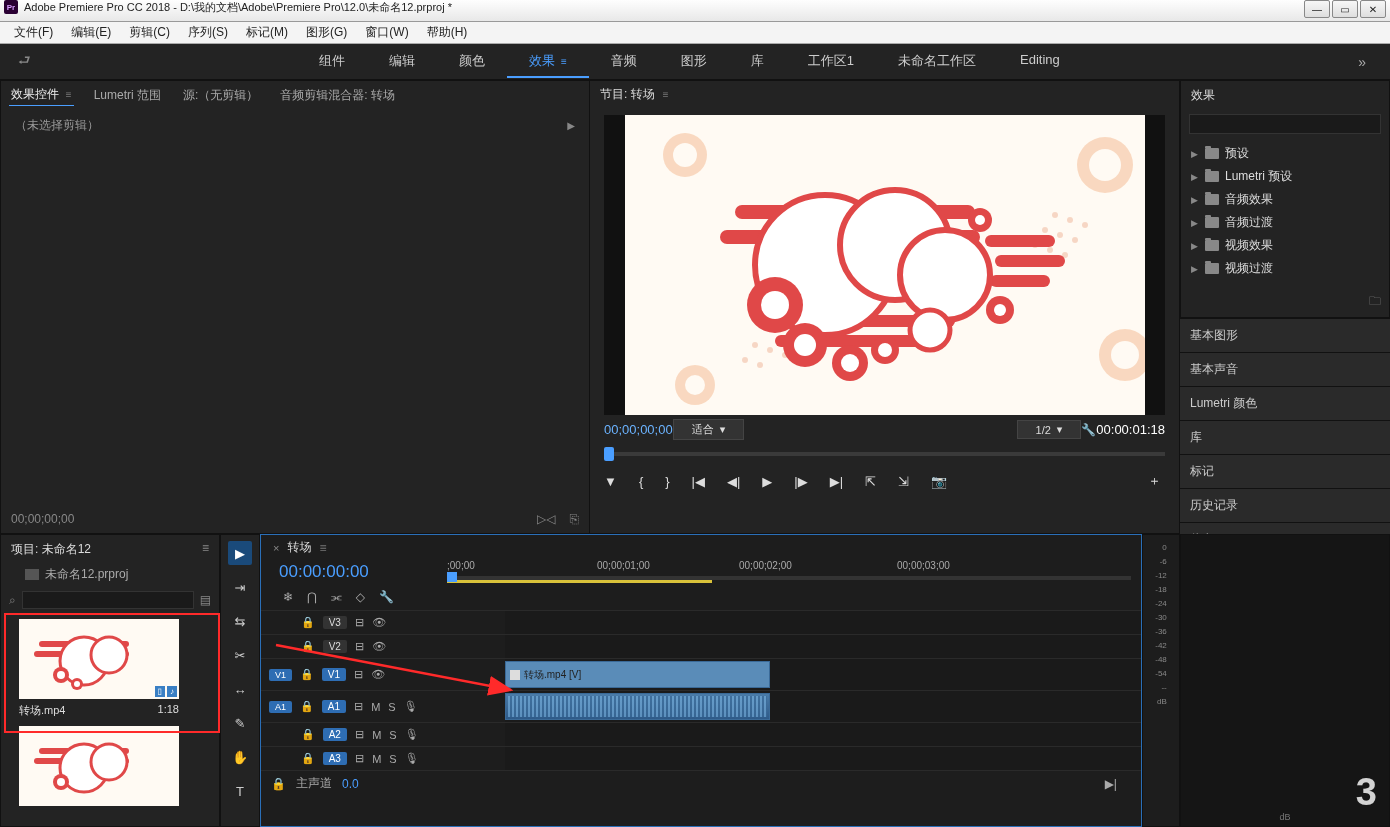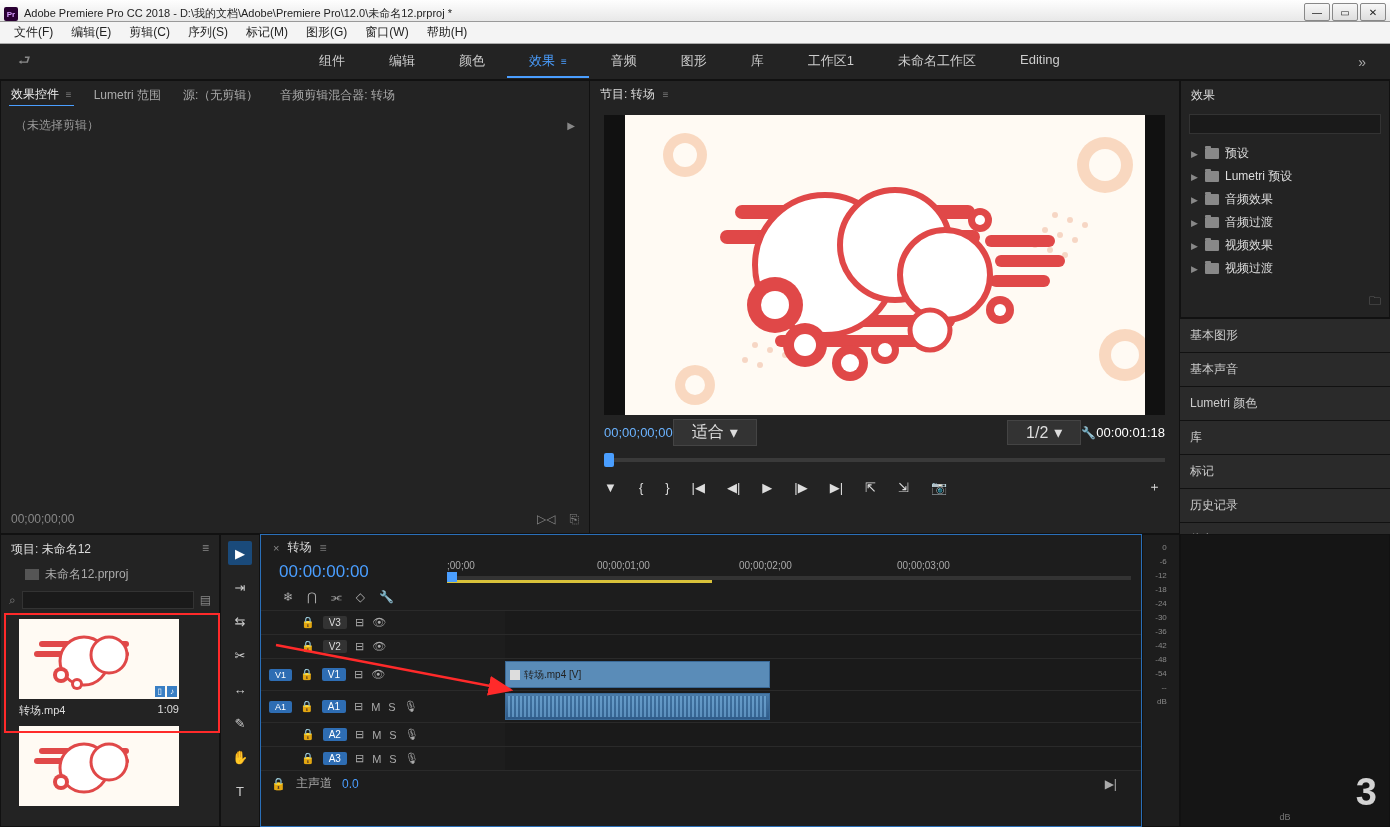--- a/index.html
+++ b/index.html
@@ -1,17 +1,17 @@
 <!DOCTYPE html>
 <html><head>
 <meta charset="utf-8">
 <style>
 * { margin:0; padding:0; box-sizing:border-box; font-family:"Microsoft YaHei",Arial,sans-serif; }
 body { background:#1a1a1a; color:#ccc; font-size:12px; width:1390px; height:827px; overflow:hidden; position:relative; }
-.titlebar { height:22px; background:linear-gradient(#fefefe,#e8e8e8); display:flex; align-items:flex-end; padding:0 4px; color:#222; font-size:11px; border-bottom:1px solid #999;}
+.titlebar { height:22px; background:linear-gradient(#fefefe,#e8e8e8); display:flex; align-items:flex-start; padding:0 4px; color:#222; font-size:11px; border-bottom:1px solid #999;}
 .titlebar .pr-icon { width:14px; height:14px; background:#2a0033; color:#d89cff; font-size:8px; font-weight:bold; display:flex; align-items:center; justify-content:center; margin-right:6px; border-radius:2px;}
 .titlebar .spacer { flex:1; }
 .winbtn { width:26px; height:18px; background:linear-gradient(#f7f7f7,#dedede); border:1px solid #888; border-radius:2px; margin-left:2px; display:flex; align-items:center; justify-content:center; font-size:10px; cursor:pointer;}
 .menubar { height:22px; background:#f4f4f4; display:flex; align-items:center; padding:0 6px; color:#222; border-bottom:1px solid #aaa; gap:2px;}
 .menubar span { padding:2px 8px; cursor:pointer; }
 .workspace-bar { height:36px; background:#232323; display:flex; align-items:center; padding:0 8px; border-bottom:1px solid #111;}
 .workspace-bar .ws-left { display:flex; align-items:center; gap:6px; margin-left:4px;}
 .ws-back { color:#888; font-size:14px; cursor:pointer; padding:0 6px;}
 .workspace-bar .ws-tabs { display:flex; flex:1; justify-content:center; gap:0;}
 .ws-tab { padding:6px 22px; color:#ccc; cursor:pointer; font-size:13px;}
@@ -35,21 +35,21 @@
 .program { width:590px; height:454px; border-left:none;}
 .program .phead { height:26px; display:flex; align-items:center; padding:0 10px; gap:8px; font-size:12px; color:#ddd;}
 .program .phead .ham { color:#777; font-size:10px;}
 .program .viewer { flex:1; display:flex; flex-direction:column; padding:8px 14px 0 14px;}
 .program .screen { background:#111; width:100%; height:300px; display:flex; align-items:center; justify-content:center; position:relative;}
 .cloud-art { width:520px; height:300px; background:#fffbf6; position:relative; overflow:hidden;}
 .program .controls-row { display:flex; align-items:center; justify-content:space-between; margin-top:4px; color:#4a9eff;}
 .tc { font-size:13px;}
 .tc-left { color:#6bb3ff; }
 .tc-right { color:#fff; }
-.fit-dd, .zoom-dd { background:#333; color:#ddd; padding:2px 18px; font-size:16px; border:1px solid #444; display:flex; align-items:center; gap:6px; cursor:pointer;}
+.fit-dd, .zoom-dd { background:#333; color:#ddd; padding:2px 18px; font-size:11px; border:1px solid #444; display:flex; align-items:center; gap:6px; cursor:pointer;}
 .wrench { color:#aaa; cursor:pointer;}
 .scrubber { height:22px; margin:4px 0; position:relative;}
 .scrubber .track { position:absolute; left:0; right:0; top:8px; height:4px; background:#3a3a3a;}
 .scrubber .thumb { position:absolute; left:0; top:3px; width:10px; height:14px; background:#4a9eff; border-radius:2px;}
 .transport { display:flex; align-items:center; justify-content:center; gap:22px; padding:2px 0 6px 0; color:#ddd;}
 .transport span { cursor:pointer; font-size:13px;}
 .transport .plus { margin-left:auto; margin-right:4px;}
 
 .right-col { width:210px; height:100%; display:flex; flex-direction:column;}
 .effects-panel { flex:0 0 auto; background:#232323; border:1px solid #111;}
@@ -371,21 +371,21 @@
                 <circle cx="58" cy="65" r="6" fill="#e04848"></circle>
                 <circle cx="58" cy="65" r="3" fill="#fff"></circle>
               </svg>
           <div class="badge">
                 <span>▯</span>
                 <span>♪</span>
               </div>
         </div>
         <div class="clip-meta">
               <span>转场.mp4</span>
-              <span>1:09</span>
+              <span>1:18</span>
             </div>
       </div>
       <div class="clip-card">
         <div class="clip-thumb mini-art">
           <svg viewBox="0 0 160 80">
                 <rect width="160" height="80" fill="#fffaf3"></rect>
                 <rect x="20" y="22" width="90" height="6" rx="3" fill="#e04848"></rect>
                 <rect x="15" y="32" width="95" height="6" rx="3" fill="#e04848"></rect>
                 <circle cx="65" cy="42" r="24" fill="#fff" stroke="#e04848" stroke-width="3"></circle>
                 <circle cx="90" cy="36" r="18" fill="#fff" stroke="#e04848" stroke-width="3"></circle>

